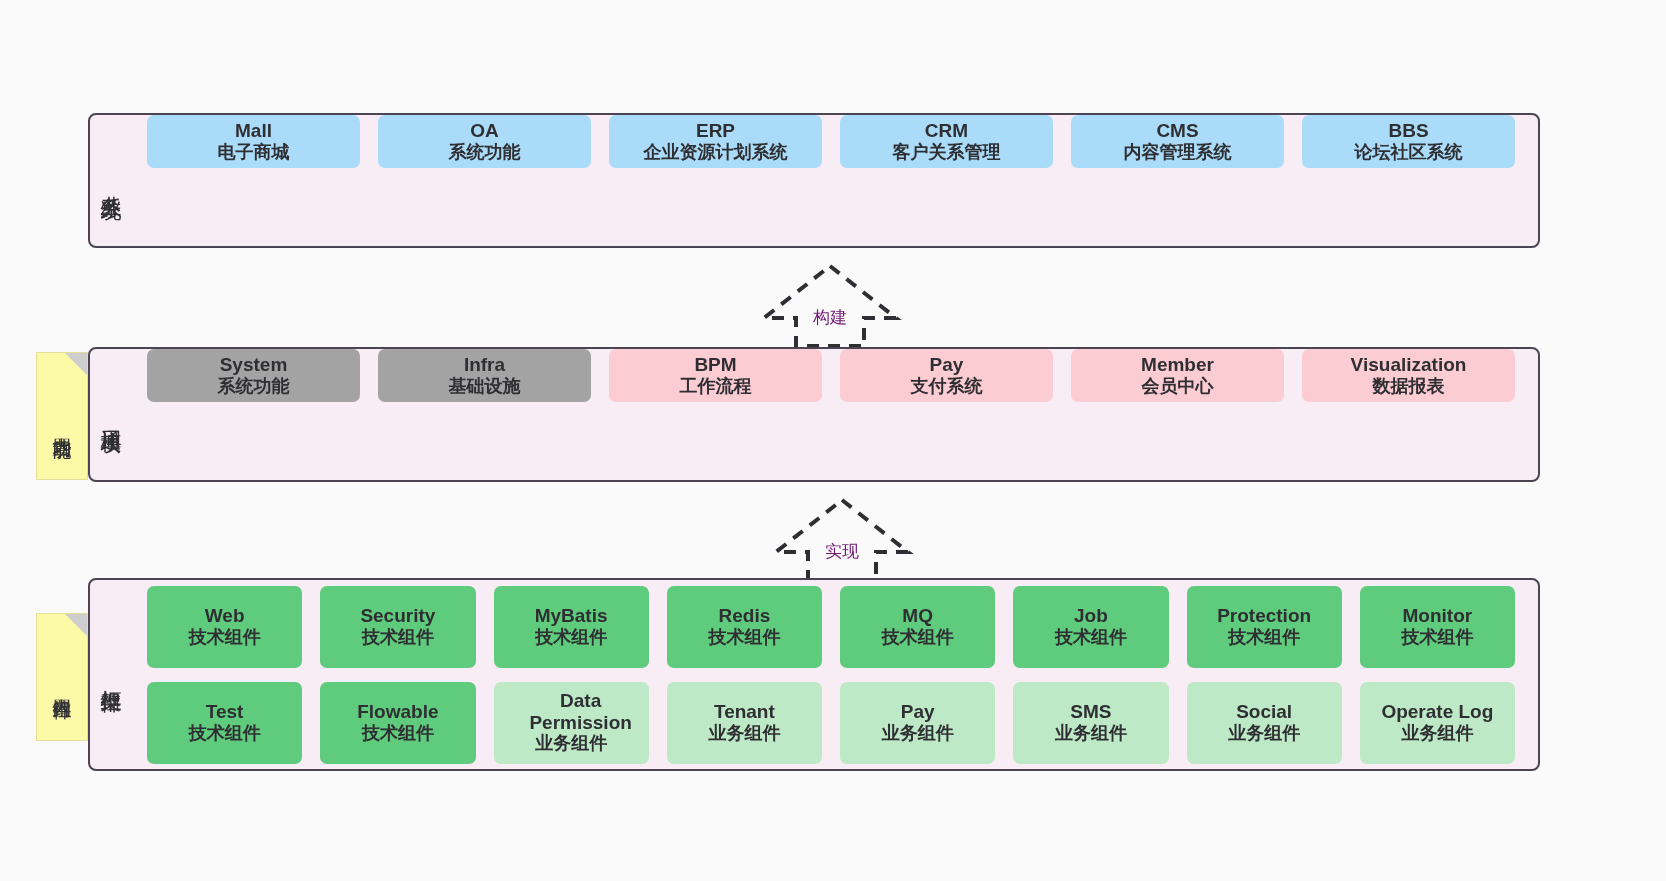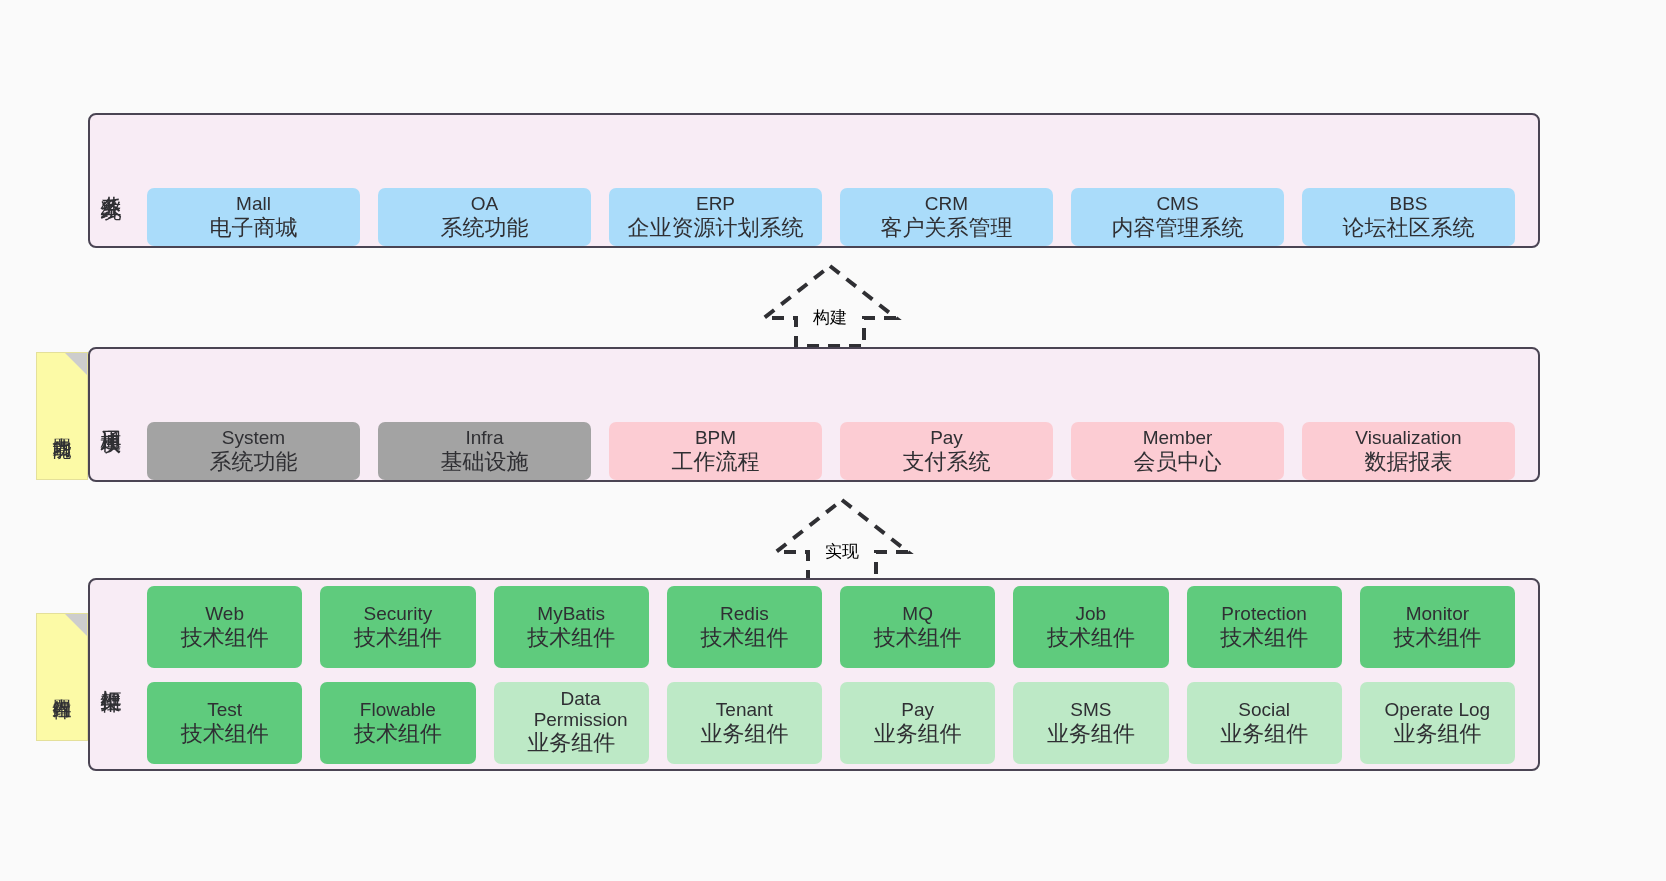--- a/index.html
+++ b/index.html
@@ -31,43 +31,44 @@
     color: #2f2f33;
     letter-spacing: 1px;
     writing-mode: vertical-rl;
     text-orientation: upright;
     line-height: 1.04;
     padding: 2px 0;
   }
   .layer-body {
     flex: 1 1 auto;
     display: flex;
-    align-items: flex-end;
+    align-items: flex-start;
     padding: 0 14px 0 6px;
     gap: 0;
+    font-weight: bold;
   }
   .layer-body.two-row { flex-direction: column; justify-content: center; gap: 14px; padding: 14px 14px 14px 6px; }
   .row-cells { display: flex; width: 100%; gap: 0; }
 
   
   .cell {
     flex: 1 1 0;
     margin: 0 9px;
     border-radius: 7px;
     display: flex;
     flex-direction: column;
     align-items: center;
     justify-content: center;
     text-align: center;
     color: #2f2f33;
     line-height: 1.22;
     padding: 4px 3px;
   }
   .cell .en { font-size: 19px; }
-  .cell .cn { font-size: 22px; }
+  .cell .cn { font-size: 18px; }
 
   .c-blue       { background: #aadcfa; }
   .c-red        { background: #a3a3a3; }
   .c-pink       { background: #fcccd3; }
   .c-green      { background: #5fcb7d; }
   .c-greenlight { background: #bde9c6; }
 
   
   .note {
     position: absolute;
@@ -93,21 +94,21 @@
   }
 
   
   .arrow { position: absolute; }
   .arrow svg { display: block; overflow: visible; }
   .arrow .a-label {
     position: absolute;
     left: 50%;
     transform: translateX(-50%);
     font-size: 17px;
-    color: #000000;
+    color: #701a75;
     background: transparent;
     white-space: nowrap;
   }
 </style>
 </head>
 <body>
 
 <div id="canvas">
 
   <div class="layer" id="layer-business" style="left:88px; top:113px; width:1452px; height:135px;">

